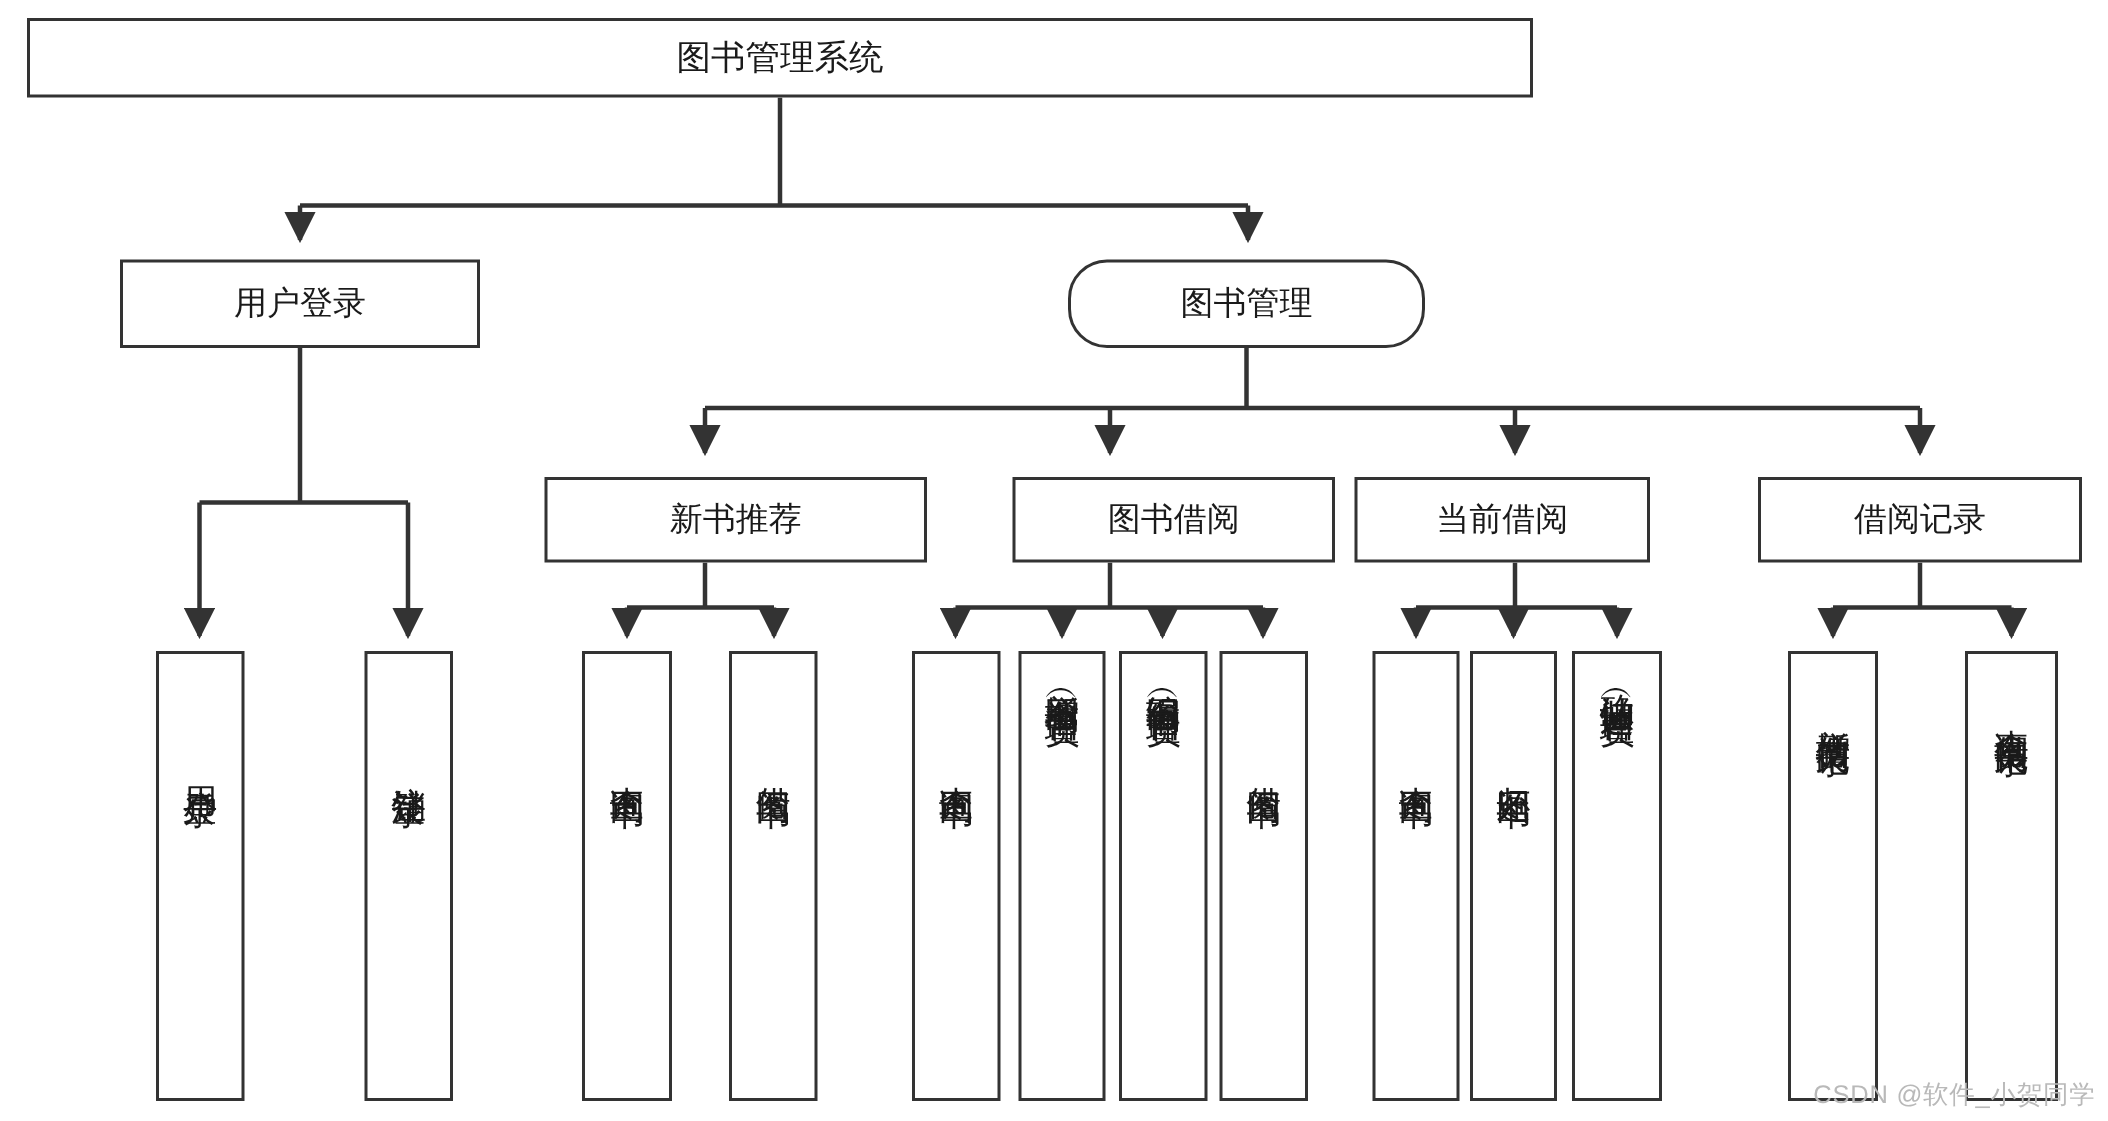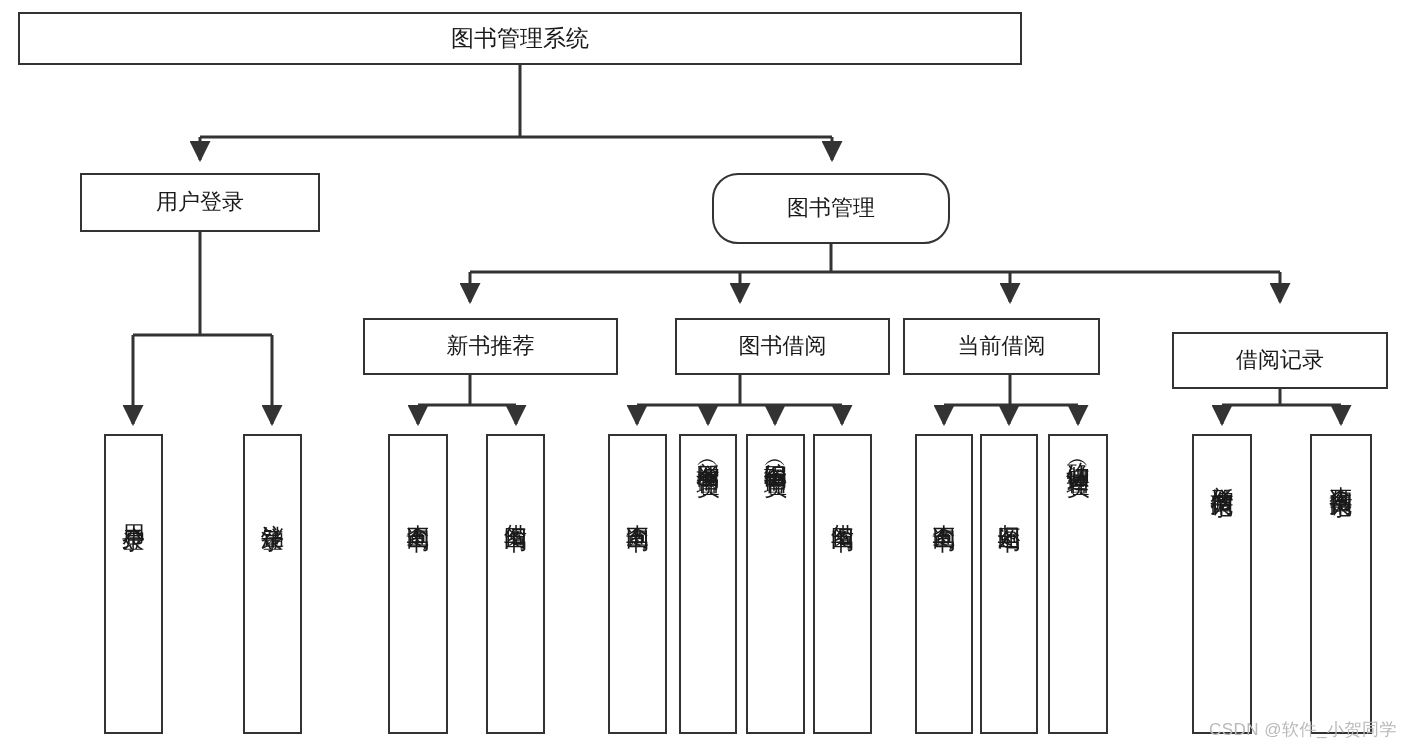--- a/index.html
+++ b/index.html
@@ -142,34 +142,34 @@
     </g>
   </svg>
 
   <div class="node root horizontal" style="left:18px; top:12px; width:1004px; height:53px;">
     <span class="node-label">图书管理系统</span>
   </div>
 
   <div class="node horizontal" style="left:80px; top:173px; width:240px; height:59px;">
     <span class="node-label">用户登录</span>
   </div>
-  <div class="node horizontal" style="left:712px; top:173px; width:238px; height:71px;border-radius:26px;">
+  <div class="node horizontal" style="left:712px; top:173px; width:238px; height:59px;border-radius:26px;">
     <span class="node-label">图书管理</span>
   </div>
 
   <div class="node horizontal" style="left:363px; top:318px; width:255px; height:57px;">
     <span class="node-label">新书推荐</span>
   </div>
   <div class="node horizontal" style="left:633px; top:318px; width:215px; height:57px;margin-left:42px;">
     <span class="node-label">图书借阅</span>
   </div>
   <div class="node horizontal" style="left:903px; top:318px; width:197px; height:57px;">
     <span class="node-label">当前借阅</span>
   </div>
-  <div class="node horizontal" style="left:1172px; top:332px; width:216px; height:57px;">
+  <div class="node horizontal" style="left:1172px; top:318px; width:216px; height:57px;">
     <span class="node-label">借阅记录</span>
   </div>
 
   <div class="node vertical mid" style="left:104px; top:434px; width:59px; height:300px;">
     <span class="node-label">用户登录</span>
   </div>
   <div class="node vertical mid" style="left:243px; top:434px; width:59px; height:300px;">
     <span class="node-label">注销登录</span>
   </div>
 

